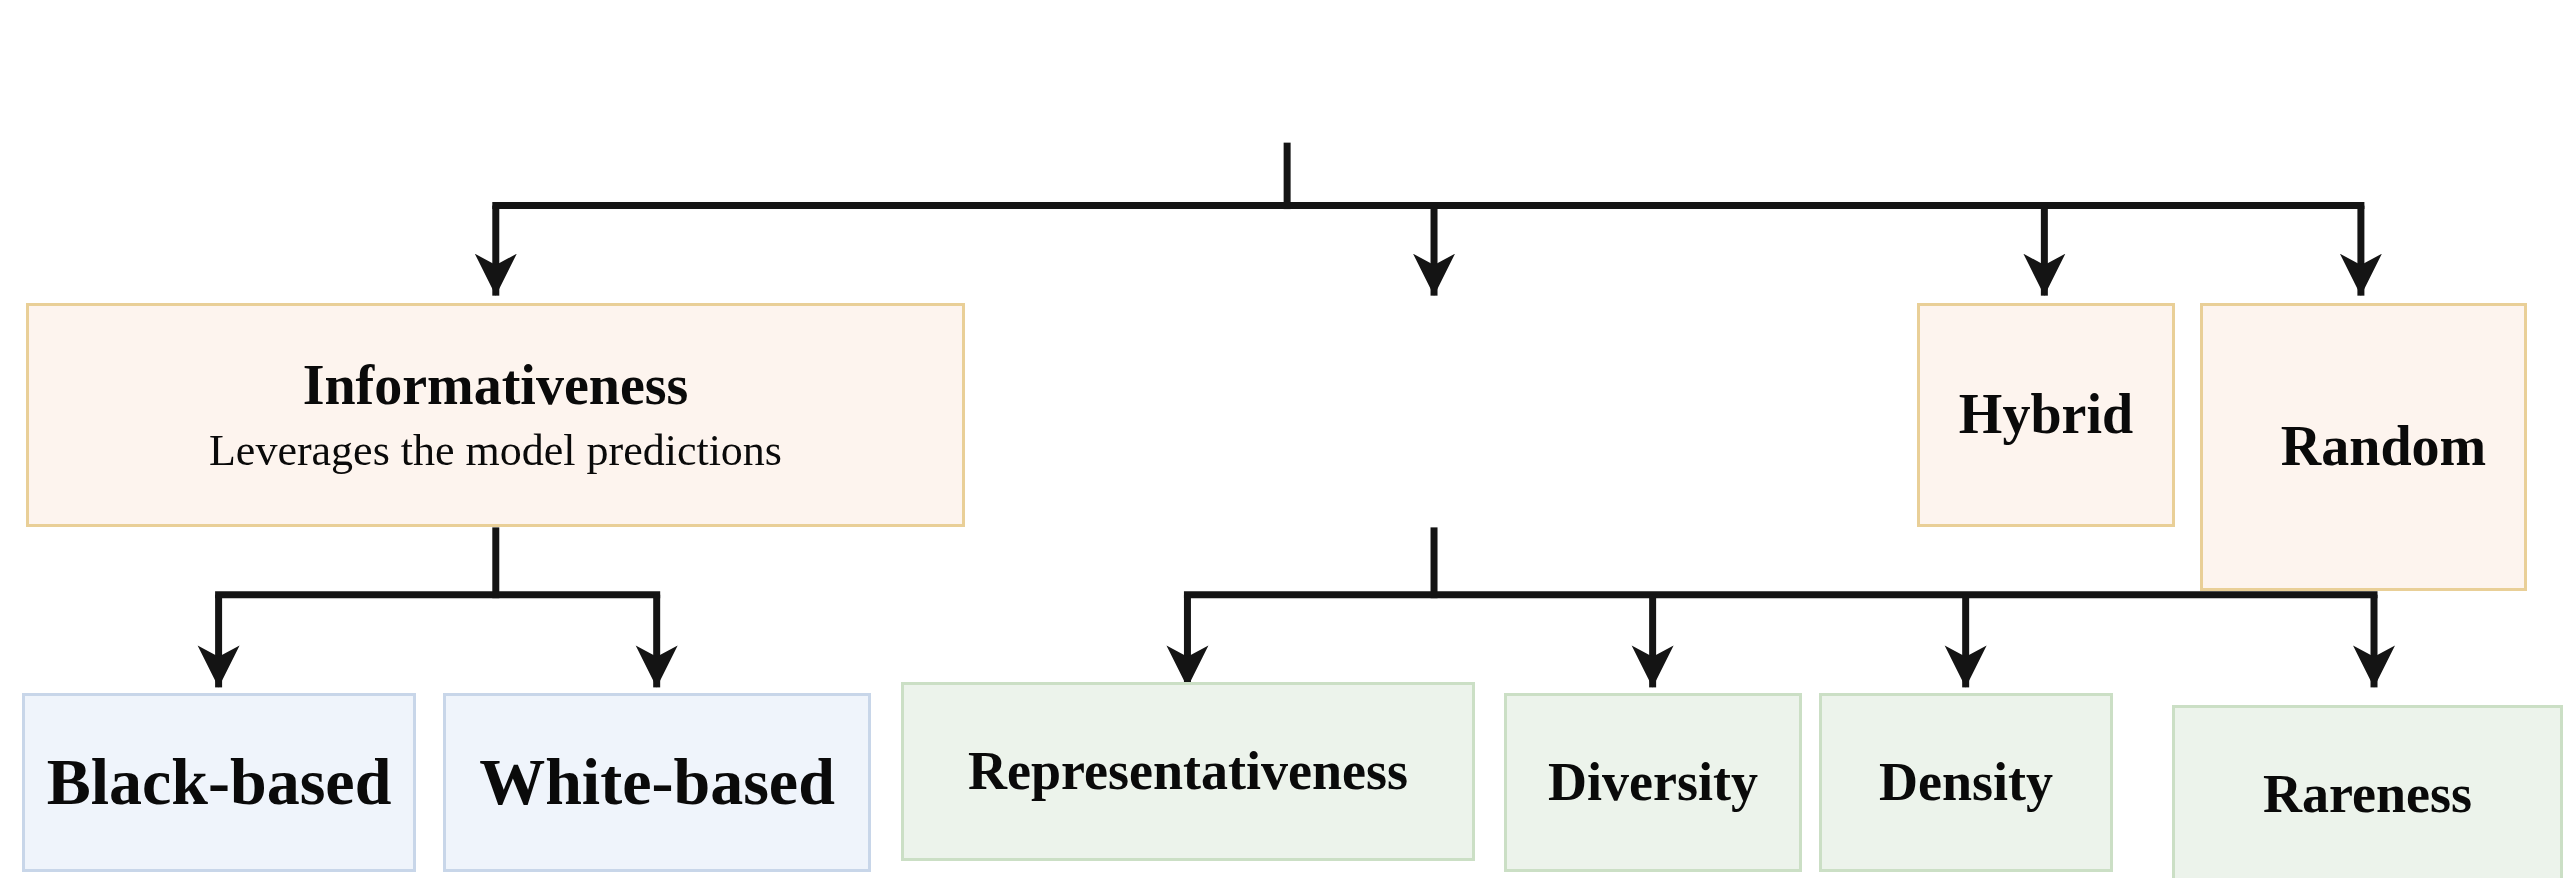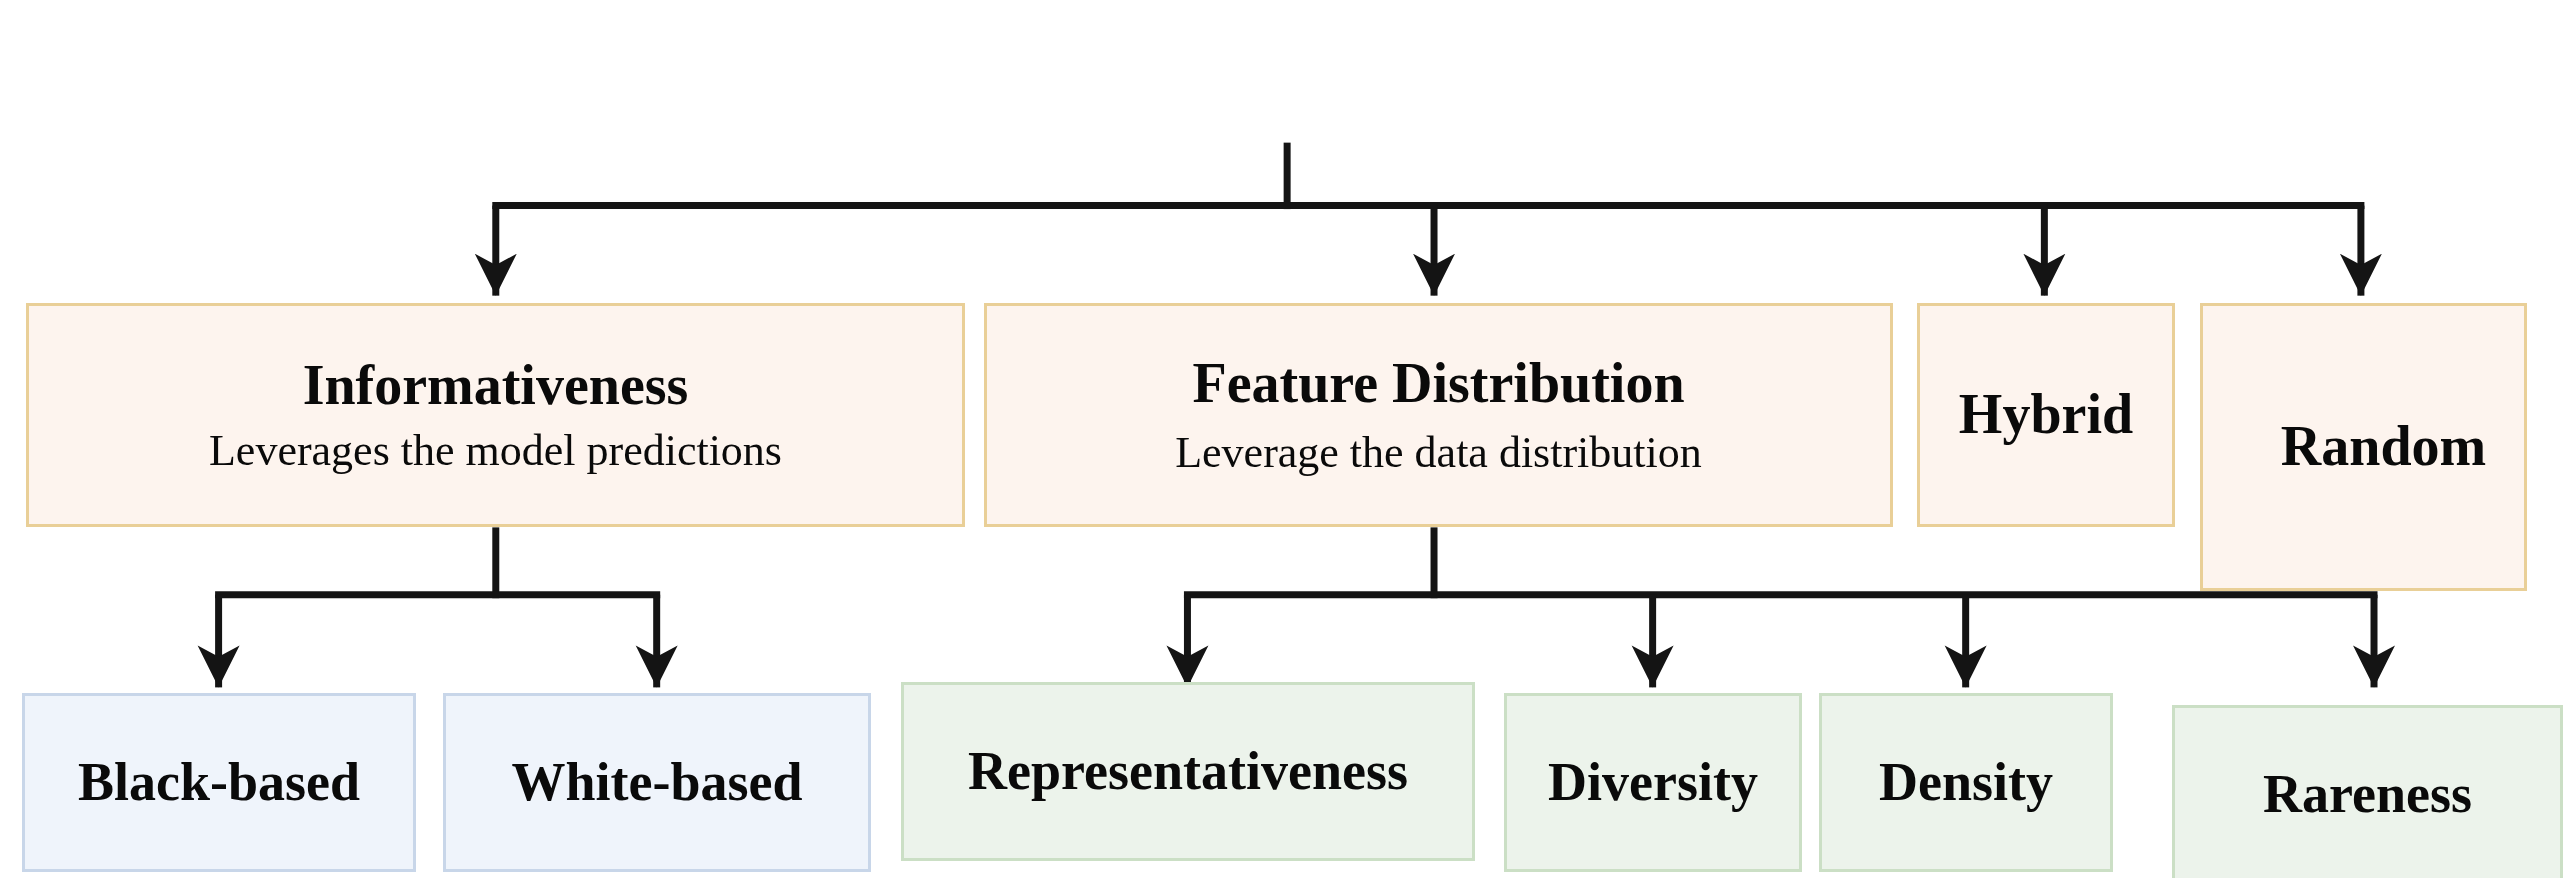--- a/index.html
+++ b/index.html
@@ -39,21 +39,21 @@
   .branch-node {
     background: var(--branch-fill, #fdf4ee);
     border: 3.5px solid var(--branch-border, #e9cf97);
   }
   .branch-node .node-title { font-size: 56px; font-weight: bold; }
   .branch-node .node-subtitle { font-size: 44px; font-weight: normal; }
   .branch-node.compact { font-size: 56px; font-weight: bold; }
   .leaf-blue {
     background: var(--blue-fill, #eff4fb);
     border: 3.5px solid var(--blue-border, #cbd8ea);
-    font-size: 54px;
+    font-size: 66px;
     font-weight: bold;
   }
   .leaf-green {
     background: var(--green-fill, #ecf3eb);
     border: 3.5px solid var(--green-border, #cbdfc5);
     font-size: 54px;
     font-weight: bold;
   }
   #connector-svg {
     position: absolute;
@@ -104,24 +104,20 @@
     <path class="wire" marker-end="url(#ah)" d="M2248,680 V786"></path>
     <path class="wire" marker-end="url(#ah)" d="M2715,680 V786"></path>
   </svg>
 
 
   <div class="node branch-node" style="left:26px; top:303px; width:939px; height:224px;gap:10px;">
     <div class="node-title">Informativeness</div>
     <div class="node-subtitle">Leverages the model predictions</div>
   </div>
 
-  <div class="node branch-node" style="left:984px; top:303px; width:909px; height:224px;">
-    <div class="node-title">Feature Distribution</div>
-    <div class="node-subtitle">Leverage the data distribution</div>
-  </div>
 
   <div class="node branch-node compact" style="left:1917px; top:303px; width:258px; height:224px;">
     <div class="node-title title-bold">Hybrid</div>
   </div>
 
   <div class="node branch-node compact" style="left:2200px; top:303px; width:327px; height:288px;padding-left:40px;">
     <div class="node-title title-bold">Random</div>
   </div>
 
   <div class="node leaf-blue" style="left:22px; top:693px; width:394px; height:179px;">

